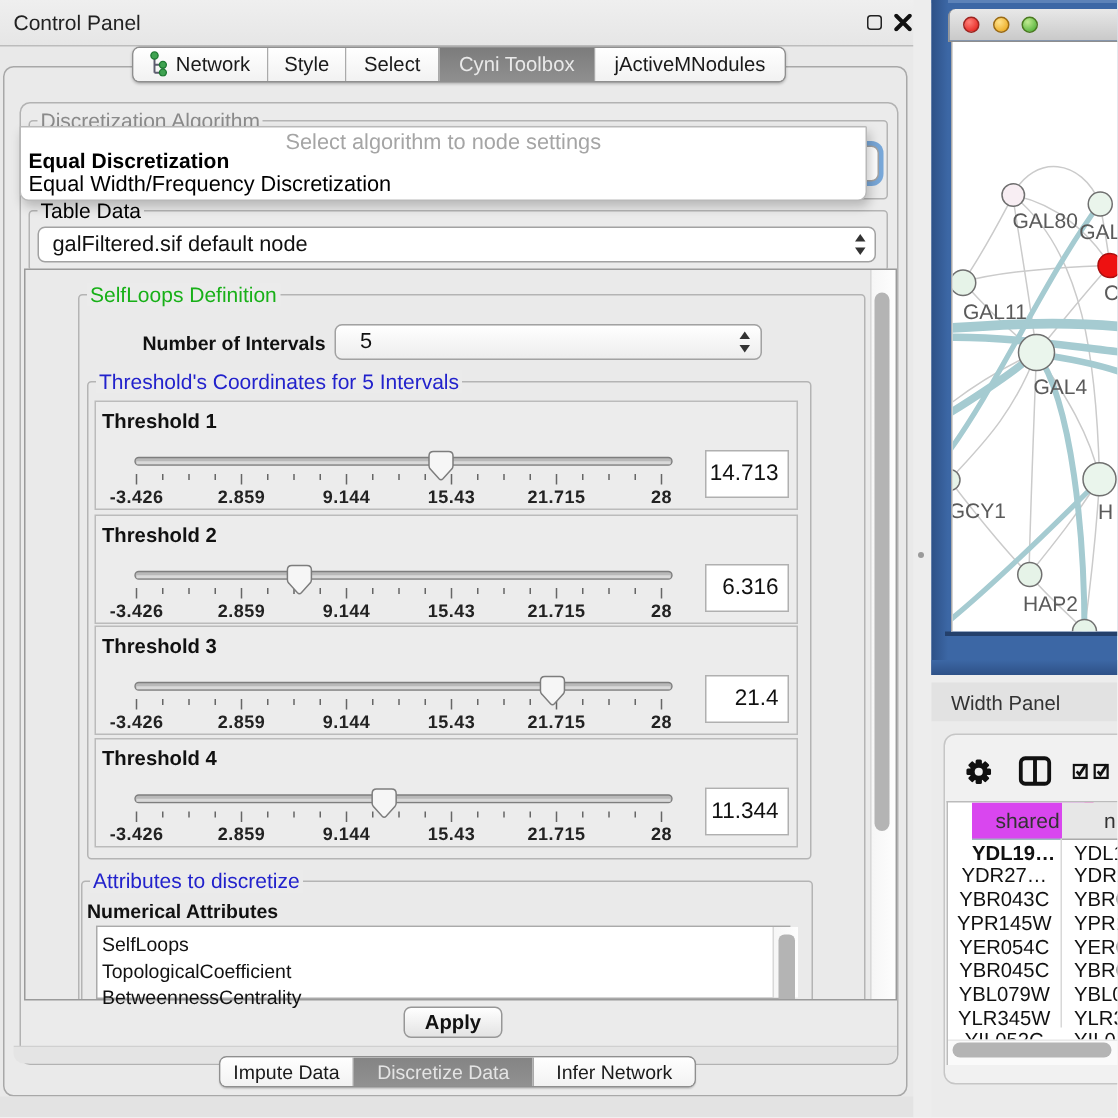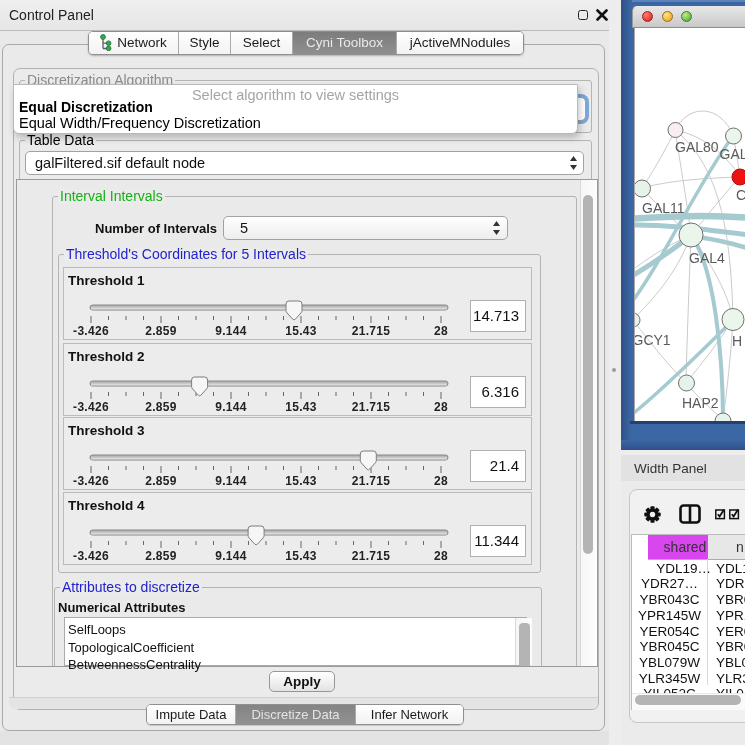--- a/index.html
+++ b/index.html
@@ -110,29 +110,29 @@
   </div>
   <div class="abs combo" style="left:25px;top:151px;width:557px;height:22px;">
     <span class="txt" style="line-height:22px;">galFiltered.sif default node</span>
     <svg class="arrows" style="right:5px;top:3px;" width="9" height="16" viewBox="0 0 9 16">
       <path d="M4.5 1 L8 6 L1 6 Z" fill="#333"></path>
         <path d="M4.5 15 L8 10 L1 10 Z" fill="#333"></path>
     </svg>
   </div>
 
   <div class="abs" id="popup">
-    <div class="r1">Select algorithm to view settings</div>
+    <div class="r1">Select algorithm to node settings</div>
     <div class="r2">Equal Discretization</div>
     <div class="r3">Equal Width/Frequency Discretization</div>
   </div>
 
   <div class="abs" id="viewport">
 
     <div class="abs group" style="left:35px;top:16px;width:523px;height:500px;">
-      <span class="gtitle" style="color:#18b018;">Interval Intervals</span>
+      <span class="gtitle" style="color:#18b018;">SelfLoops Definition</span>
     </div>
     <div class="abs" style="left:78px;top:41px;font-size:13px;font-weight:bold;color:#111;">Number of Intervals</div>
     <div class="abs combo" style="left:206px;top:36px;width:283px;height:22px;background:linear-gradient(#ffffff,#ededed);">
       <span class="txt" style="line-height:22px;left:16px;">5</span>
       <svg class="arrows" style="right:6px;top:3px;" width="9" height="16" viewBox="0 0 9 16">
         <path d="M4.5 1 L8 6 L1 6 Z" fill="#333"></path>
           <path d="M4.5 15 L8 10 L1 10 Z" fill="#333"></path>
       </svg>
     </div>
     <div class="abs group" style="left:41px;top:74px;width:481px;height:317px;">
@@ -390,21 +390,21 @@
     <div class="abs" style="left:16px;top:0;width:75px;height:24px;background:#d946ef;border-right:6px solid #ec4899;border-bottom:1px solid #9fb6c0;
       text-align:center;text-indent:13px;line-height:24px;font-size:14px;color:#333;">shared…</div>
     <div class="abs" style="left:76px;top:0;width:124px;height:24px;background:#e7e7e7;border-bottom:1px solid #aaa;
       line-height:24px;font-size:14px;color:#333;">
         <span style="position:absolute;left:28px;">n…</span>
       </div>
     <div class="abs" style="left:75px;top:24px;width:1px;height:126px;background:#d8d8d8;"></div>
 
     <div id="rows">
         <div class="trow" style="top:25.7px;">
-          <span style="position:absolute;left:4px;width:75px;text-align:right;">YDL19…</span>
+          <span style="position:absolute;left:16px;width:75px;text-align:left;font-weight:bold;">YDL19…</span>
           <span style="position:absolute;left:84px;">YDL1</span>
         </div>
         <div class="trow" style="top:41.4px;">
           <span style="position:absolute;left:0;width:75px;text-align:center;">YDR27…</span>
           <span style="position:absolute;left:84px;">YDR2</span>
         </div>
         <div class="trow" style="top:57.099999999999994px;">
           <span style="position:absolute;left:0;width:75px;text-align:center;">YBR043C</span>
           <span style="position:absolute;left:84px;">YBR0</span>
         </div>

